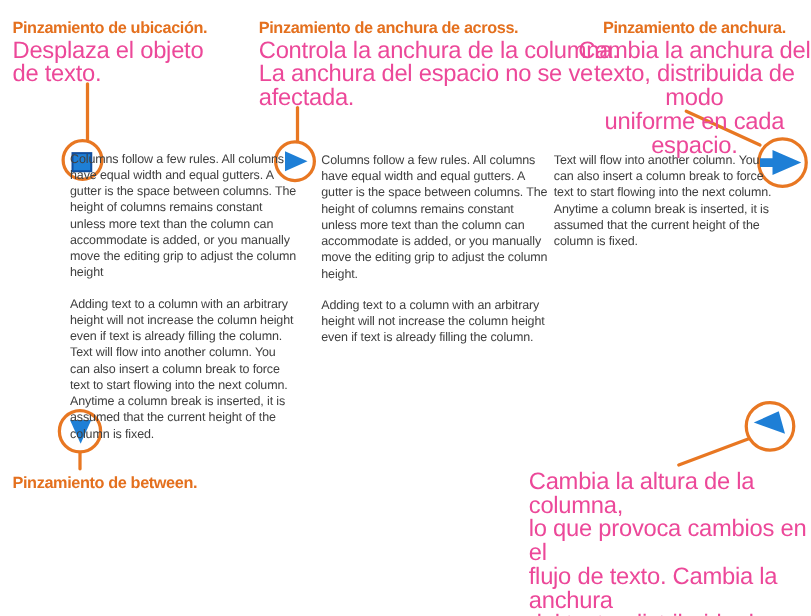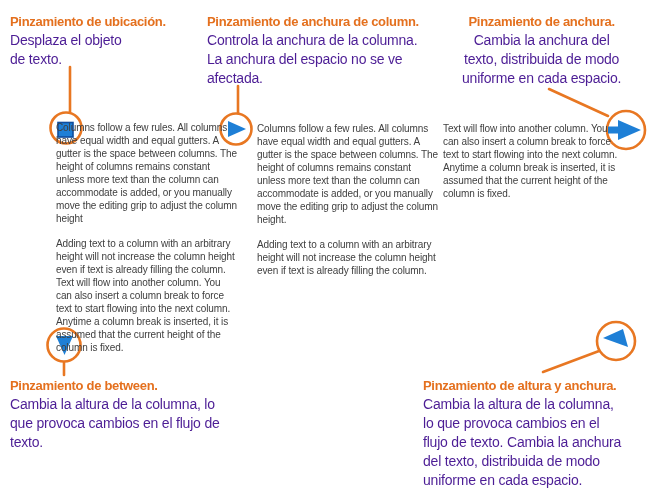--- a/index.html
+++ b/index.html
@@ -10,21 +10,21 @@
     overflow:hidden;
     font-family:Liberation Sans, sans-serif;
   }
   .svg-layer{position:absolute;left:0;top:0;}
   .callout{position:absolute;}
   .callout-title{
     font-size:13px;font-weight:bold;color:#e4701e;
     letter-spacing:-0.3px;line-height:19px;white-space:pre;
   }
   .callout-desc{
-    font-size:14px;color:#4c1d95;letter-spacing:-0.2px;
+    font-size:19px;color:#ec4899;letter-spacing:-0.2px;
     line-height:19px;white-space:pre-line;
   }
   .text-col{position:absolute;width:196px;}
   .text-col p{
     margin:0 0 12px 0;
     font-size:10px;line-height:13px;color:#404040;
     letter-spacing:-0.1px;white-space:pre;
   }
 </style>
 </head>
@@ -66,42 +66,38 @@
     </g>
   </svg>
 
   <div class="callout" style="left:10px;top:12px;">
     <div class="callout-title">Pinzamiento de ubicación.</div>
     <div class="callout-desc">Desplaza el objeto
 de texto.</div>
   </div>
 
   <div class="callout" style="left:207px;top:12px;">
-    <div class="callout-title">Pinzamiento de anchura de column.</div>
+    <div class="callout-title">Pinzamiento de anchura de across.</div>
     <div class="callout-desc">Controla la anchura de la columna.
 La anchura del espacio no se ve
 afectada.</div>
   </div>
 
   <div class="callout" style="left:462px;top:12px;text-align:center;">
     <div class="callout-title">Pinzamiento de anchura.</div>
     <div class="callout-desc">Cambia la anchura del
 texto, distribuida de modo
 uniforme en cada espacio.</div>
   </div>
 
   <div class="callout" style="left:10px;top:376px;">
     <div class="callout-title">Pinzamiento de between.</div>
-    <div class="callout-desc">Cambia la altura de la columna, lo
-que provoca cambios en el flujo de
-texto.</div>
   </div>
 
   <div class="callout" style="left:423px;top:376px;">
-    <div class="callout-title">Pinzamiento de altura y anchura.</div>
     <div class="callout-desc">Cambia la altura de la columna,
 lo que provoca cambios en el
 flujo de texto. Cambia la anchura
 del texto, distribuida de modo
 uniforme en cada espacio.</div>
   </div>
 
   <div class="text-col" style="left:56px;top:121px;">
     <p>Columns follow a few rules. All columns
 have equal width and equal gutters. A

